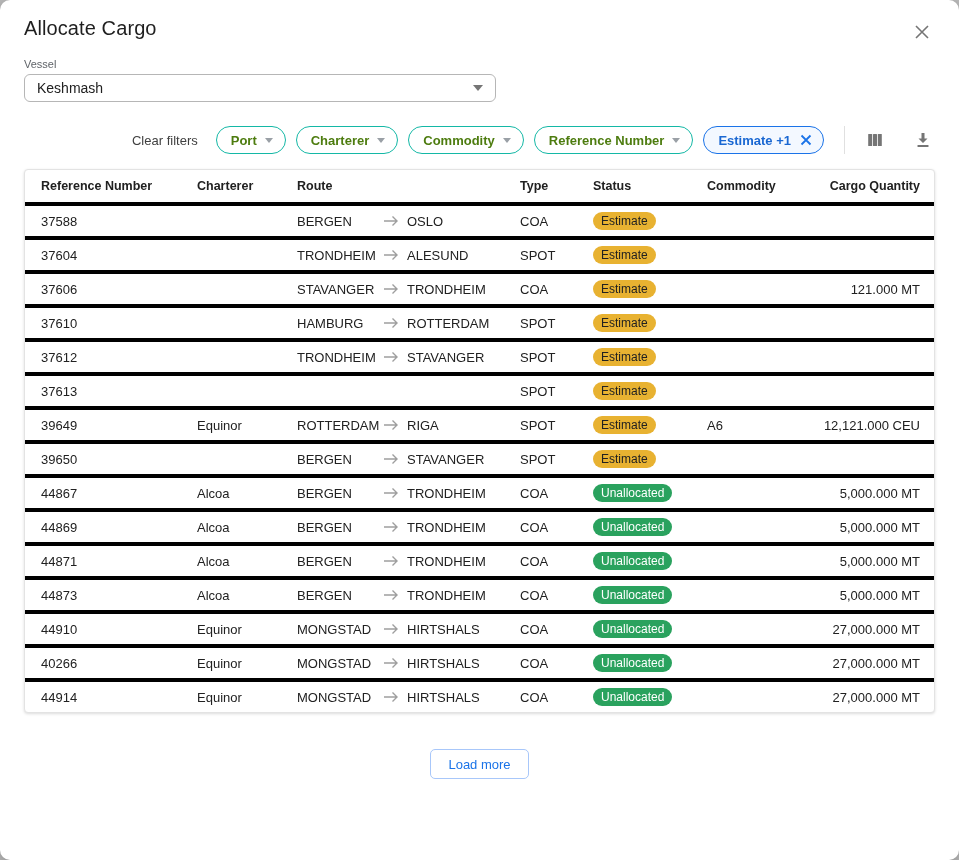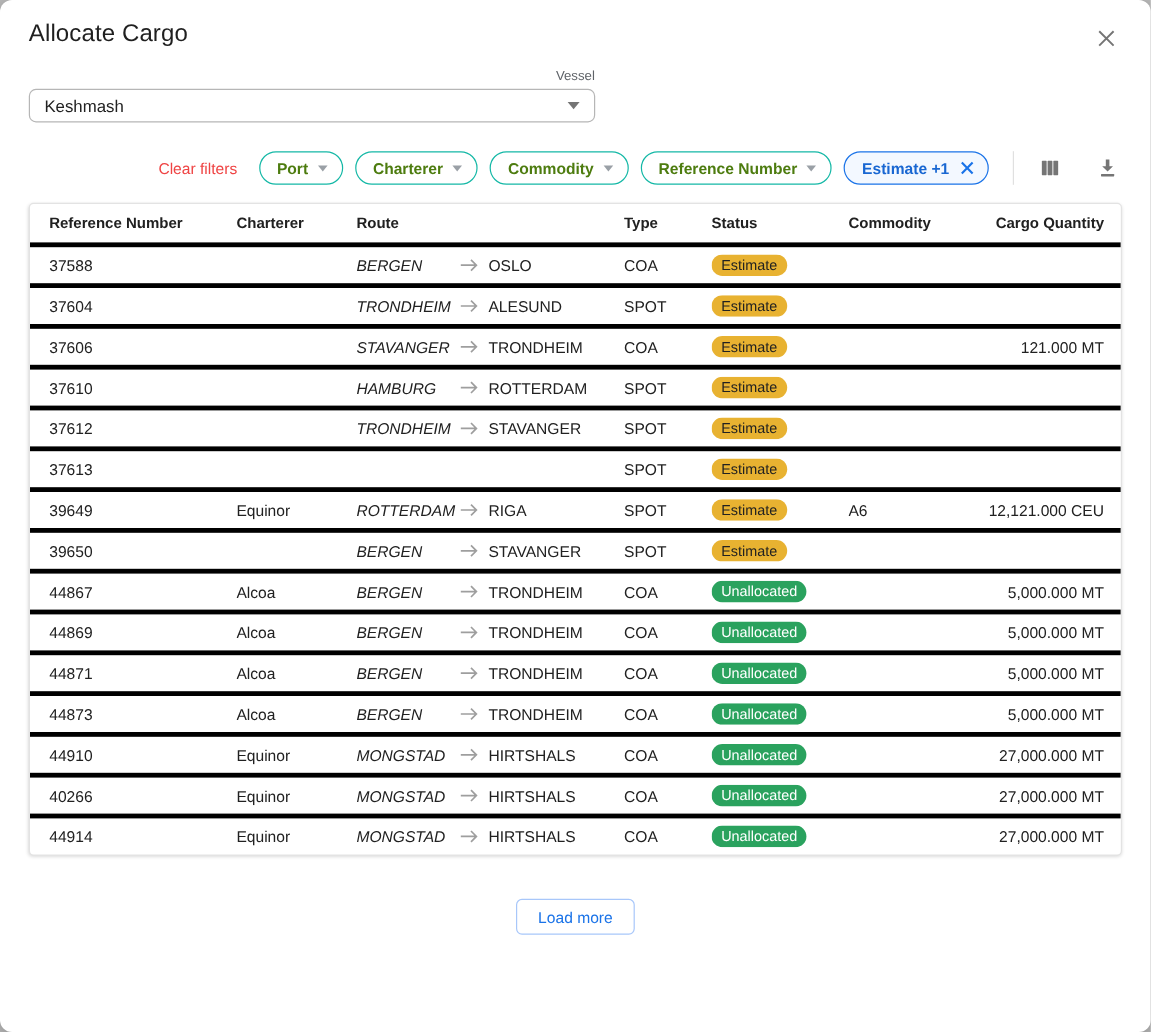--- a/index.html
+++ b/index.html
@@ -14,37 +14,37 @@
     position: absolute; inset: 0;
     background: #ffffff;
     border-radius: 10px;
     box-shadow: 0 4px 18px rgba(0,0,0,0.3);
   }
   
   .dlg-header { padding: 17px 24px 0 24px; display: flex; justify-content: space-between; align-items: flex-start; }
   .dlg-title { font-size: 20px; font-weight: 400; color: #1f1f1f; letter-spacing: .1px; }
   .close-btn { background: none; border: none; cursor: pointer; padding: 4px; margin-top: 2px; line-height: 0; }
   
-  .field { padding: 13px 24px 0 24px; text-align: center; }
+  .field { padding: 13px 24px 0 24px; }
   .field-label { font-size: 11px; color: #5f6368; display: block; margin-bottom: 4px; }
   .select {
     width: 472px; height: 28px;
     border: 1px solid #b6b6b6; border-radius: 6px;
     display: flex; align-items: center; justify-content: space-between;
     padding: 0 12px; cursor: pointer; background: #fff;
   }
   .select-value { font-size: 14px; color: #212121; }
   .caret-down { width: 0; height: 0; border-left: 5px solid transparent; border-right: 5px solid transparent; border-top: 6px solid #757575; }
   
   .filter-bar {
     margin: 24px 24px 0 24px; height: 28px;
     display: flex; align-items: center; justify-content: flex-end; gap: 10px;
   }
   .link-btn {
-    background: none; border: none; color: #ef4444; font-size: 13px; font-weight: 500;
+    background: none; border: none; color: #404040; font-size: 13px; font-weight: 500;
     cursor: pointer; font-family: inherit; margin-right: 8px; margin-left: 36px;
   }
   .chip {
     height: 28px; border: 1px solid #14b8a6; border-radius: 14px; background: #fff;
     display: inline-flex; align-items: center; gap: 8px; padding: 0 12px 0 14px;
     font-size: 13px; font-weight: 600; color: #4d7c0f; cursor: pointer; font-family: inherit;
   }
   .chip .chip-caret { width: 0; height: 0; border-left: 4px solid transparent; border-right: 4px solid transparent; border-top: 5px solid #9aa0a6; }
   .chip.active {
     border: 1.5px solid #1a73e8; background: #f3f8ff; color: #1967d2; padding-right: 10px;
@@ -63,21 +63,21 @@
     display: grid;
     grid-template-columns: 156px 100px 223px 73px 114px 110px 103px;
     align-items: center; padding: 0 16px;
   }
   .t-head { height: 32px; }
   .t-head .t-cell { font-size: 12.5px; font-weight: 700; color: #212121; }
   .t-body .t-row { height: 34px; border-top: 4px solid #000000; cursor: pointer; }
   .t-cell { font-size: 13px; color: #212121; white-space: nowrap; overflow: hidden; }
   .t-cell.num { text-align: right; }
   .route-cell { display: flex; align-items: center; }
-  .route-from { width: 86px; flex: none; font-style: italic; }
+  .route-from { width: 86px; flex: none; }
   .route-arrow { flex: none; margin-right: 8px; line-height: 0; }
   .badge {
     display: inline-block; font-size: 12px; line-height: 18px;
     padding: 0 8px; border-radius: 10px; font-weight: 400;
   }
   
   .load-more-wrap { text-align: center; margin-top: 36px; }
   .load-more {
     font-family: inherit; font-size: 13px; font-weight: 500; color: #1a73e8;
     background: #fff; border: 1px solid #a8c7fa; border-radius: 5px;

